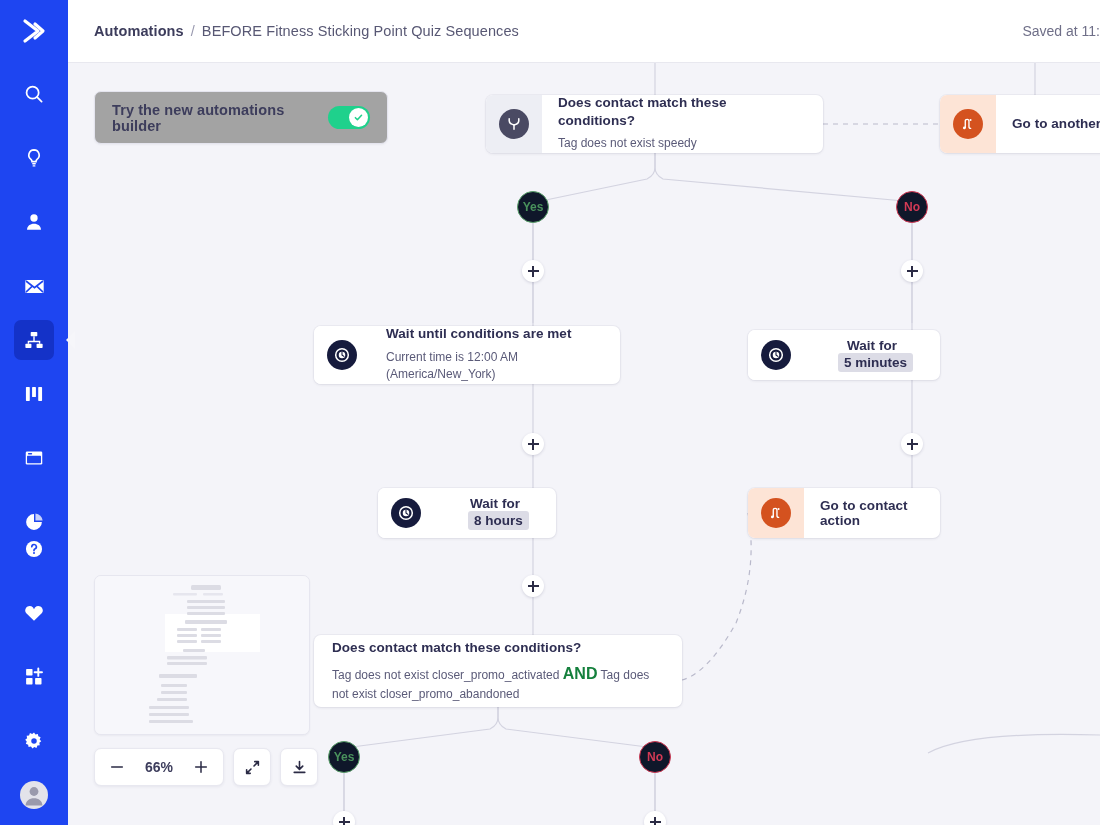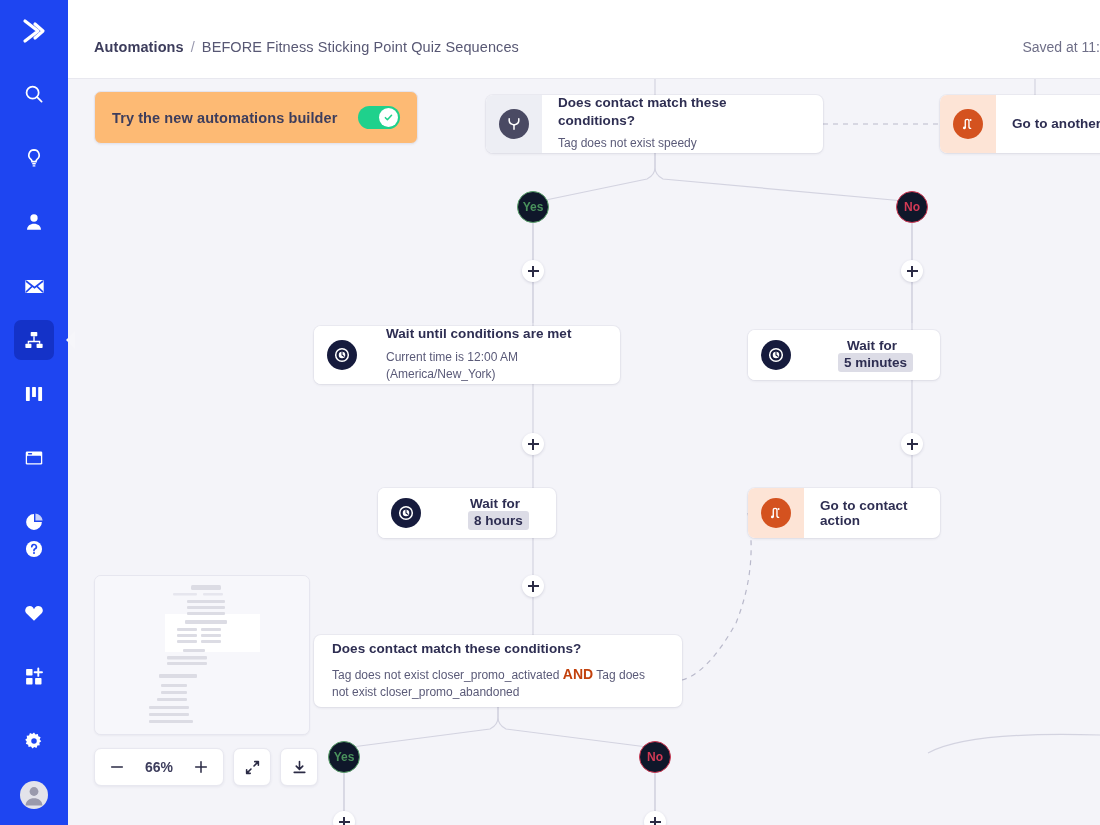--- a/index.html
+++ b/index.html
@@ -32,21 +32,21 @@
   .nav-item.active::after {
     content: ""; position: absolute; right: -21px; top: 50%;
     transform: translateY(-50%);
     border-top: 9px solid transparent; border-bottom: 9px solid transparent;
     border-right: 9px solid #f6f6fa;
   }
   .nav-item svg { display: block; }
 
   
   #header {
-    position: absolute; left: 68px; top: 16px;
+    position: absolute; left: 68px; top: 0;
     width: 1032px; height: 63px;
     background: #ffffff;
     border-bottom: 1px solid #e8e8ef;
     display: flex; align-items: center;
     z-index: 30;
   }
   #breadcrumb {
     margin-left: 26px;
     font-size: 14.5px; letter-spacing: .1px;
     display: flex; align-items: center; gap: 7px;
@@ -66,22 +66,22 @@
     position: absolute; left: 68px; top: 63px;
     width: 1032px; height: 762px;
     background: #f4f4f9;
     overflow: hidden;
   }
   #edges { position: absolute; left: 0; top: 0; width: 1032px; height: 762px; }
 
   
   #builder-banner {
     position: absolute; left: 26px; top: 28px;
-    width: 324px; height: 53px;
-    background: #fdba74;
+    width: 294px; height: 53px;
+    background: #a3a3a3;
     border: 1px solid #e4e4ee;
     border-radius: 7px;
     display: flex; align-items: center; justify-content: space-between;
     padding: 8px 17px;
     box-shadow: 0 1px 2px rgba(40,40,80,.05);
     z-index: 12;
   }
   #builder-banner .banner-label {
     font-size: 14.5px; color: #3d3d5c; font-weight: bold; letter-spacing: .1px;
   }
@@ -136,21 +136,21 @@
   .node .title-only {
     font-size: 13.5px; font-weight: bold; color: #2e2e52; letter-spacing: .05px;
   }
   .node.inline .body { flex-direction: column; align-items: center; padding: 0 16px; }
   .chip {
     display: inline-block;
     background: #dcdce6; color: #2e2e52;
     border-radius: 3px; padding: 2px 6px; margin-left: 7px;
     font-size: 13.5px; font-weight: bold;
   }
-  .and-kw { color: #c2410c; font-weight: bold; font-size: 14px; }
+  .and-kw { color: #15803d; font-weight: bold; font-size: 16px; }
 
   
   #node-cond-top   { left: 418px; top: 32px;  width: 337px; height: 58px; }
   #node-goto-top   { left: 872px; top: 32px;  width: 230px; height: 58px; }
   #node-wait-cond  { left: 246px; top: 263px; width: 306px; height: 58px; }
   #node-wait-5min  { left: 680px; top: 267px; width: 192px; height: 50px; }
   #node-wait-8hr   { left: 310px; top: 425px; width: 178px; height: 50px; }
   #node-goto-mid   { left: 680px; top: 425px; width: 192px; height: 50px; }
   #node-cond-bot   { left: 246px; top: 572px; width: 368px; height: 72px; }
 

